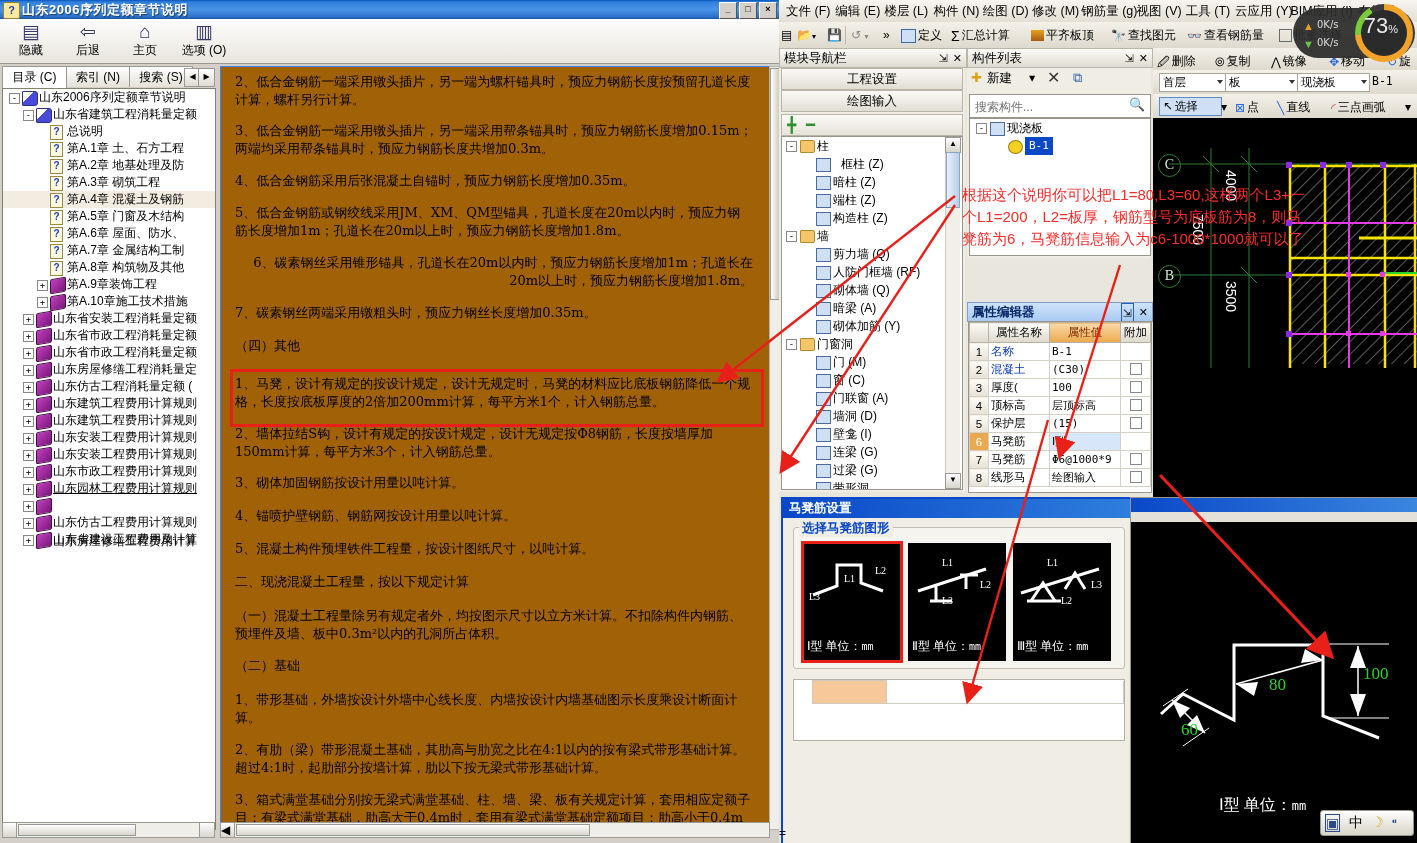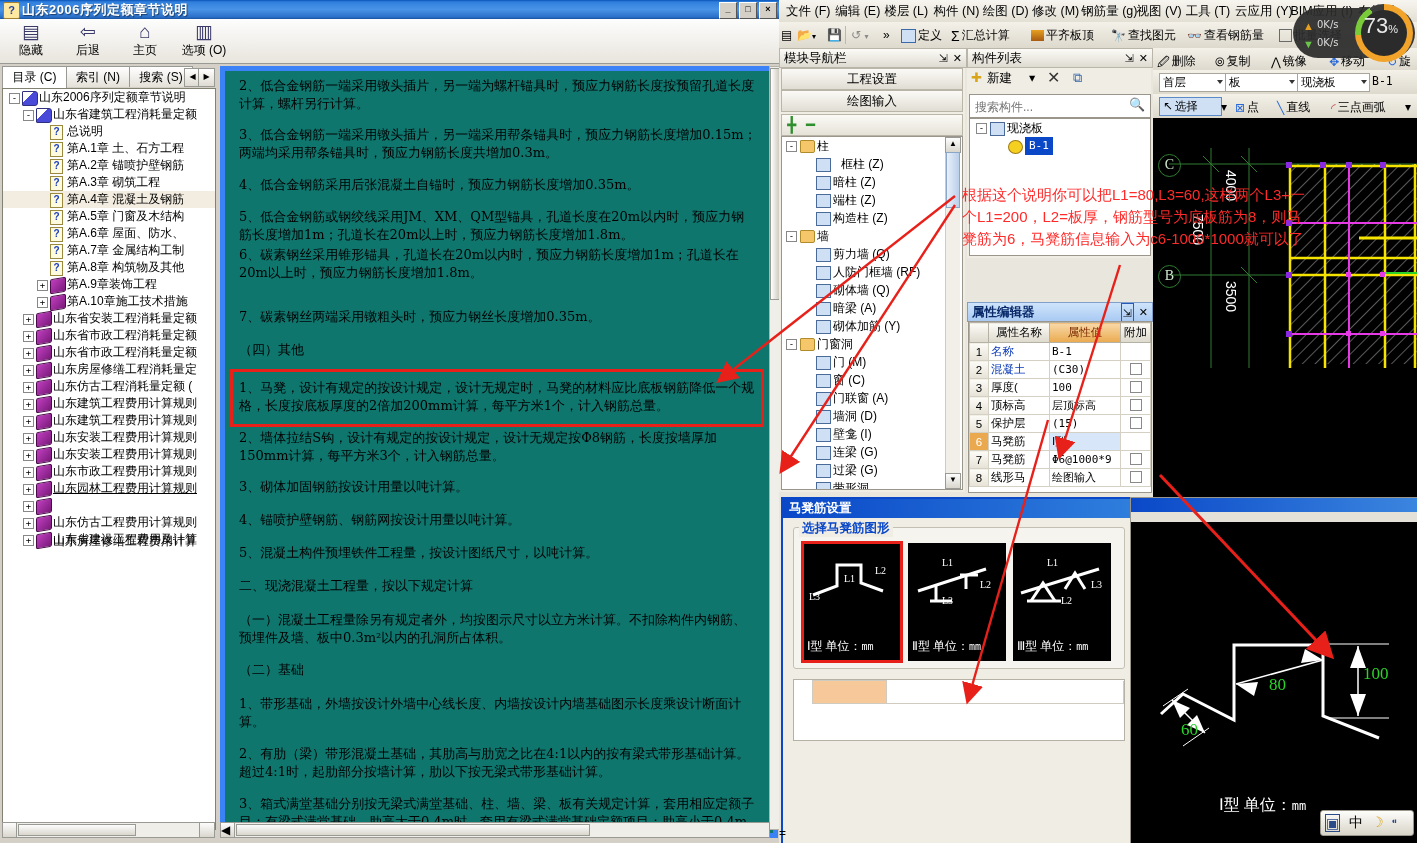--- a/index.html
+++ b/index.html
@@ -47,22 +47,22 @@
      font-size:9px;line-height:8px;text-align:center;color:#000;top:4px;font-family:"DejaVu Sans Mono",monospace;}
   .tico{position:absolute;top:2px;width:14px;height:13px;}
   .ico-book{background:linear-gradient(135deg,#fff 0 40%,#4a4ad8 40% 100%);
      border:1px solid #303080;border-radius:1px 3px 3px 1px;}
   .ico-purple{background:linear-gradient(135deg,#c03ec0,#7a1a7a);border:1px solid #4a0a4a;
      transform:skewY(-10deg);border-radius:2px;}
   .ico-q{background:#fffbe0;border:1px solid #9a8a40;color:#1b3fbf;font-weight:bold;
      font-size:10px;text-align:center;line-height:12px;}
   .hsb{position:absolute;background:linear-gradient(to bottom,#fdfdfd,#d9d6cd);
      border:1px solid #9a9a94;}
-  #docPane{left:220px;top:66px;width:548px;height:762px;background:#0f766e;
-     border:5px solid #3b82f6;overflow:hidden;}
+  #docPane{left:220px;top:66px;width:548px;height:762px;background:#a16207;
+     border:1px solid #3b82f6;overflow:hidden;}
   .para{position:absolute;left:14px;width:518px;font-size:13px;line-height:18px;
      color:#000;font-family:"DejaVu Serif","Liberation Serif",serif;letter-spacing:0px;}
   #redBox{left:230px;top:369px;width:528px;height:52px;border:3px solid #e8201a;}
   #docVScrollTrk{left:769px;top:66px;width:10px;height:762px;background:#efeee9;border:1px solid #b5b2a8;}
   #docVThumb{left:770px;top:68px;width:8px;height:230px;background:linear-gradient(to right,#fff,#cfcbc0);border:1px solid #9a9a94;}
 
   
   #app{left:779px;top:0;width:638px;height:843px;background:#e9e6dd;overflow:hidden;}
   #menubar{left:0;top:0;width:638px;height:22px;
      background:linear-gradient(to bottom,#f7f5ef,#e3dfd4);border-bottom:1px solid #c8c4b8;}
@@ -222,21 +222,21 @@
       <div class="trow">
         <div class="tico ico-q" style="left: 47px; width: 11px;">?</div>
         <span style="position: absolute; left: 64px; top: 0px;">总说明</span>
       </div>
       <div class="trow">
         <div class="tico ico-q" style="left: 47px; width: 11px;">?</div>
         <span style="position: absolute; left: 64px; top: 0px;">第A.1章 土、石方工程</span>
       </div>
       <div class="trow">
         <div class="tico ico-q" style="left: 47px; width: 11px;">?</div>
-        <span style="position: absolute; left: 64px; top: 0px;">第A.2章 锚喷护壁钢筋</span>
+        <span style="position: absolute; left: 64px; top: 0px;">第A.2章 地基处理及防</span>
       </div>
       <div class="trow">
         <div class="tico ico-q" style="left: 47px; width: 11px;">?</div>
         <span style="position: absolute; left: 64px; top: 0px;">第A.3章 砌筑工程</span>
       </div>
       <div class="trow sel">
         <div class="tico ico-q" style="left: 47px; width: 11px;">?</div>
         <span style="position: absolute; left: 64px; top: 0px;">第A.4章 混凝土及钢筋</span>
       </div>
       <div class="trow">
@@ -340,21 +340,21 @@
   <div class="abs hsb" style="left:2px;top:822px;width:14px;height:14px;"></div>
   <div class="abs hsb" style="left:16px;top:822px;width:182px;height:14px;background:#efeee9;"></div>
   <div class="abs hsb" style="left:18px;top:824px;width:116px;height:10px;"></div>
   <div class="abs hsb" style="left:199px;top:822px;width:14px;height:14px;"></div>
 
   <div class="abs" id="docPane">
       <div class="para" style="top: 6px;">2、低合金钢筋一端采用镦头插片，另一端为螺杆锚具时，预应力钢筋长度按预留孔道长度计算，螺杆另行计算。</div>
       <div class="para" style="top: 55px;">3、低合金钢筋一端采用镦头插片，另一端采用帮条锚具时，预应力钢筋长度增加0.15m；两端均采用帮条锚具时，预应力钢筋长度共增加0.3m。</div>
       <div class="para" style="top: 105px;">4、低合金钢筋采用后张混凝土自锚时，预应力钢筋长度增加0.35m。</div>
       <div class="para" style="top: 137px;">5、低合金钢筋或钢绞线采用JM、XM、QM型锚具，孔道长度在20m以内时，预应力钢筋长度增加1m；孔道长在20m以上时，预应力钢筋长度增加1.8m。</div>
-      <div class="para" style="top: 175px;">6、碳素钢丝采用锥形锚具，孔道长在20m以内时，预应力钢筋长度增加1m；孔道长在20m以上时，预应力钢筋长度增加1.8m。</div>
+      <div class="para" style="top: 187px; text-align: right;">6、碳素钢丝采用锥形锚具，孔道长在20m以内时，预应力钢筋长度增加1m；孔道长在20m以上时，预应力钢筋长度增加1.8m。</div>
       <div class="para" style="top: 237px;">7、碳素钢丝两端采用镦粗头时，预应力钢丝长度增加0.35m。</div>
       <div class="para" style="top: 270px;">（四）其他</div>
       <div class="para" style="top: 308px;">1、马凳，设计有规定的按设计规定，设计无规定时，马凳的材料应比底板钢筋降低一个规格，长度按底板厚度的2倍加200mm计算，每平方米1个，计入钢筋总量。</div>
       <div class="para" style="top: 358px;">2、墙体拉结S钩，设计有规定的按设计规定，设计无规定按Φ8钢筋，长度按墙厚加150mm计算，每平方米3个，计入钢筋总量。</div>
       <div class="para" style="top: 407px;">3、砌体加固钢筋按设计用量以吨计算。</div>
       <div class="para" style="top: 440px;">4、锚喷护壁钢筋、钢筋网按设计用量以吨计算。</div>
       <div class="para" style="top: 473px;">5、混凝土构件预埋铁件工程量，按设计图纸尺寸，以吨计算。</div>
       <div class="para" style="top: 506px;">二、现浇混凝土工程量，按以下规定计算</div>
       <div class="para" style="top: 540px;">（一）混凝土工程量除另有规定者外，均按图示尺寸以立方米计算。不扣除构件内钢筋、预埋件及墙、板中0.3m²以内的孔洞所占体积。</div>
       <div class="para" style="top: 590px;">（二）基础</div>

